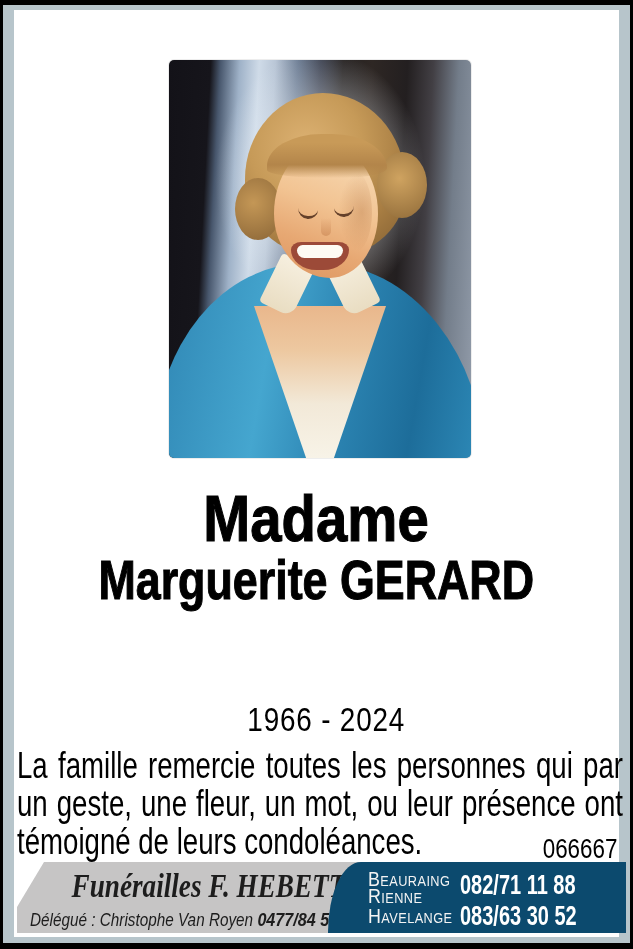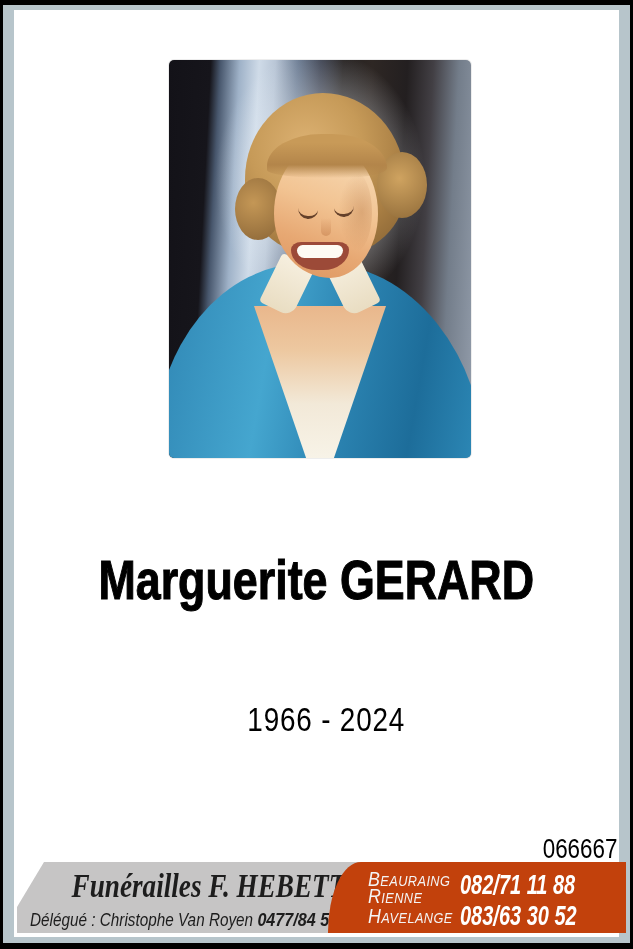--- a/index.html
+++ b/index.html
@@ -61,21 +61,21 @@
   .msg-inner{width:790px;transform:scaleX(.767);transform-origin:left top;font-size:36px;line-height:38px;color:#000;}
   .msg-line{height:38px;}
   .jst{text-align:justify;text-align-last:justify;}
   .refnum{position:absolute;right:2px;top:825px;font-size:28px;line-height:1;color:#000;}
   .refnum .cond{transform:scaleX(.8);transform-origin:right top;}
 
   
   .band{position:absolute;left:3px;top:852px;width:609px;height:71px;}
   .band-light{position:absolute;inset:0;background:#c6c5c5;
     clip-path:polygon(27px 0,100% 0,100% 100%,0 100%,0 45px);}
-  .band-dark{position:absolute;left:311px;top:0;right:0;bottom:0;background:#c2410c;border-top-left-radius:33px 70px;font-style:italic;}
+  .band-dark{position:absolute;left:311px;top:0;right:0;bottom:0;background:#0c4a6e;border-top-left-radius:33px 70px;}
   .fh-name{position:absolute;left:18px;top:7px;width:314px;text-align:center;
     font-family:"Liberation Serif",serif;font-style:italic;font-weight:700;font-size:34px;color:#1d1d1d;line-height:1;white-space:nowrap;}
   .fh-name .cond{transform:scaleX(.80);transform-origin:center top;}
   .delegate{position:absolute;left:13px;top:48px;font-style:italic;font-size:18px;color:#1d1d1d;white-space:nowrap;line-height:1;}
   .delegate .cond{transform:scaleX(.85);transform-origin:left top;}
   .delegate b{font-size:19px;font-style:italic;}
   .loc{position:absolute;color:#f4f4f4;font-variant:small-caps;font-size:21px;line-height:1;letter-spacing:.5px;white-space:nowrap;}
   .loc .cond{transform:scaleX(.85);transform-origin:left top;}
   .loc1a{left:40px;top:6px;} .loc1b{left:40px;top:23px;} .loc2{left:40px;top:43px;}
   .phone{position:absolute;color:#ffffff;font-weight:700;font-size:27px;line-height:1;white-space:nowrap;}
@@ -102,27 +102,37 @@
       <div class="face"></div>
       <div class="fringe"></div>
       <div class="eye l"></div>
       <div class="eye r"></div>
       <div class="nose"></div>
       <div class="mouth">
         <div class="teeth"></div>
       </div>
     </div>
 
+    <div class="ctr headline t1">
+      <span class="cond">Madame</span>
+    </div>
     <div class="ctr headline t2">
       <span class="cond">Marguerite GERARD</span>
     </div>
     <div class="ctr years">
       <span class="cond">1966 - 2024</span>
     </div>
 
+    <div class="message">
+      <div class="msg-inner">
+        <div class="msg-line jst">La famille remercie toutes les personnes qui par</div>
+        <div class="msg-line jst">un geste, une fleur, un mot, ou leur présence ont</div>
+        <div class="msg-line">témoigné de leurs condoléances.</div>
+      </div>
+    </div>
 
     <div class="refnum">
       <span class="cond">066667</span>
     </div>
 
     <div class="band">
       <div class="band-light"></div>
       <div class="fh-name">
         <span class="cond">Funérailles F. HEBETTE</span>
       </div>

